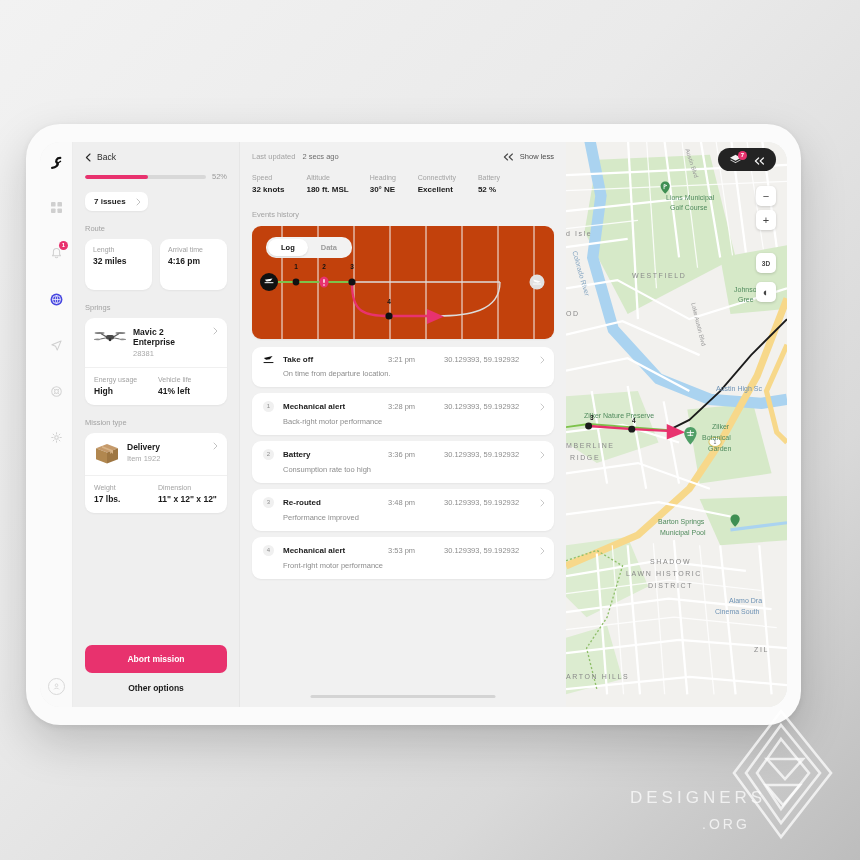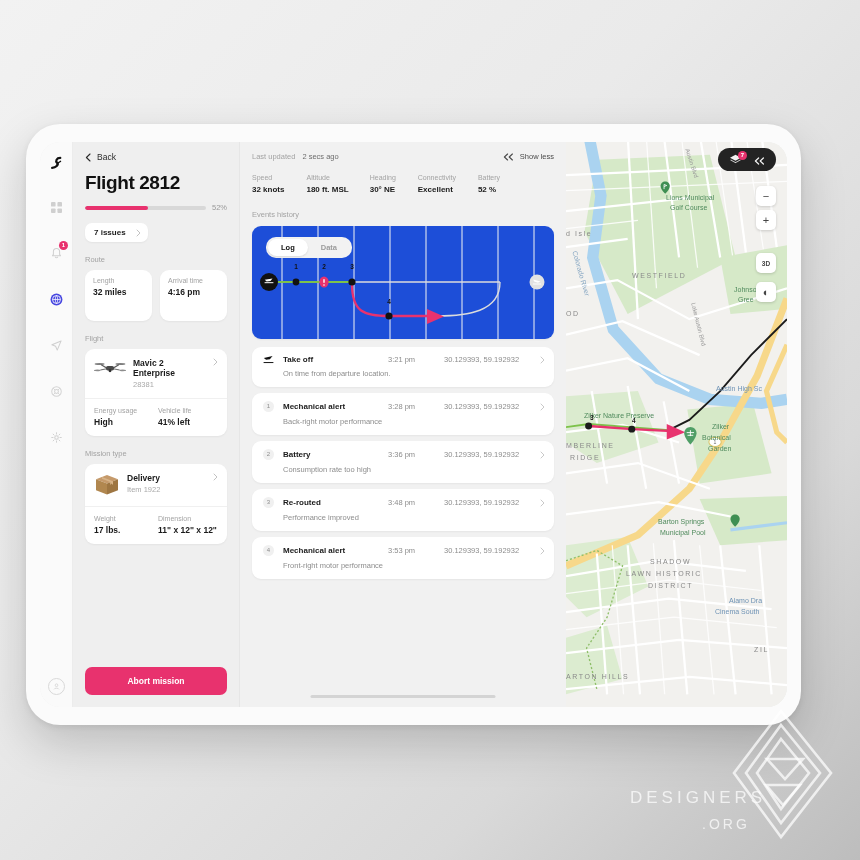--- a/index.html
+++ b/index.html
@@ -139,21 +139,21 @@
   .upd-value { font-size: 7.5px; color: #6d6d6d;}
   #showless { margin-left: auto; display: flex; align-items: center; gap: 6px; font-size: 7.5px; color: #4a4a4a;}
   #telemetry { display: flex; margin-bottom: 16px; }
   #telemetry > div { margin-right: 22px; }
   #telemetry > div:nth-child(2){ margin-right: 21px;}
   .tl-label { font-size: 7px; color: #a3a3a3; margin-bottom: 4px;}
   .tl-value { font-size: 8px; font-weight: bold; color: #1b1b1b;}
   #events-label { font-size: 7.5px; color: #a3a3a3; margin-bottom: 7px;}
 
   #chart-card {
-    background: #1d4ed8; border-radius: 9px; height: 113px;
+    background: #c2410c; border-radius: 9px; height: 113px;
     box-shadow: 0 1px 2px rgba(0,0,0,.05);
     position: relative; overflow: hidden; margin-bottom: 8px;
   }
   #segbar {
     position: absolute; left: 14px; top: 11px;
     background: #f2f2f2; border-radius: 10px; padding: 2px;
     display: flex; z-index: 3;
   }
   .seg { font-size: 7.5px; padding: 4px 13px; border-radius: 9px; color: #9c9c9c; font-weight: bold;}
   .seg.active { background: #fff; color: #111; box-shadow: 0 1px 2px rgba(0,0,0,.10);}
@@ -288,21 +288,20 @@
 
     <div id="leftpanel">
 
       <div id="back-row">
         <svg width="6" height="9" viewBox="0 0 6 9">
           <path d="M5 1 L1.4 4.5 L5 8" fill="none" stroke="#2b2b2b" stroke-width="1.1" stroke-linecap="round" stroke-linejoin="round"></path>
         </svg>
         <span>Back</span>
       </div>
 
-      <div id="flight-title">Flight 2812</div>
 
       <div id="progress-row">
         <div id="progress-track">
           <div id="progress-fill" style="width: 52%; background: rgb(232, 50, 110);"></div>
         </div>
         <span id="progress-pct">52%</span>
       </div>
 
       <div id="issues-chip">
         <span>7 issues</span>
@@ -316,21 +315,21 @@
         <div class="card mini-card">
           <div class="mini-label">Length</div>
           <div class="mini-value">32 miles</div>
         </div>
         <div class="card mini-card">
           <div class="mini-label">Arrival time</div>
           <div class="mini-value">4:16 pm</div>
         </div>
       </div>
 
-      <div class="sect-label">Flight</div>
+      <div class="sect-label">Springs</div>
       <div class="card vehicle-card">
         <div class="vrow">
           <div class="vimg">
             <svg width="32" height="18" viewBox="0 0 40 22">
               <ellipse cx="7" cy="6" rx="6.2" ry="1.2" fill="#7e7e7e"></ellipse>
               <ellipse cx="33" cy="6" rx="6.2" ry="1.2" fill="#7e7e7e"></ellipse>
               <ellipse cx="4" cy="14" rx="4.2" ry="1" fill="#8d8d8d"></ellipse>
               <ellipse cx="36" cy="14" rx="4.2" ry="1" fill="#8d8d8d"></ellipse>
               <path d="M9 7 L16 11 L24 11 L31 7" stroke="#5f5f5f" stroke-width="1.6" fill="none"></path>
               <path d="M8 13.5 L16 12 L24 12 L32 13.5" stroke="#6f6f6f" stroke-width="1.4" fill="none"></path>
@@ -386,20 +385,21 @@
           </div>
           <div>
             <div class="mini-label">Dimension</div>
             <div class="mini-value">11" x 12" x 12"</div>
           </div>
         </div>
       </div>
 
       <div id="left-bottom">
         <button id="abort-btn" style="background: rgb(232, 50, 110);">Abort mission</button>
+        <div id="other-options">Other options</div>
       </div>
     </div>
 
     <div id="center">
 
       <div id="updated-row">
         <span class="upd-label">Last updated</span>
         <span class="upd-value">2 secs ago</span>
         <span id="showless">
           <svg width="11" height="8" viewBox="0 0 11 8">

